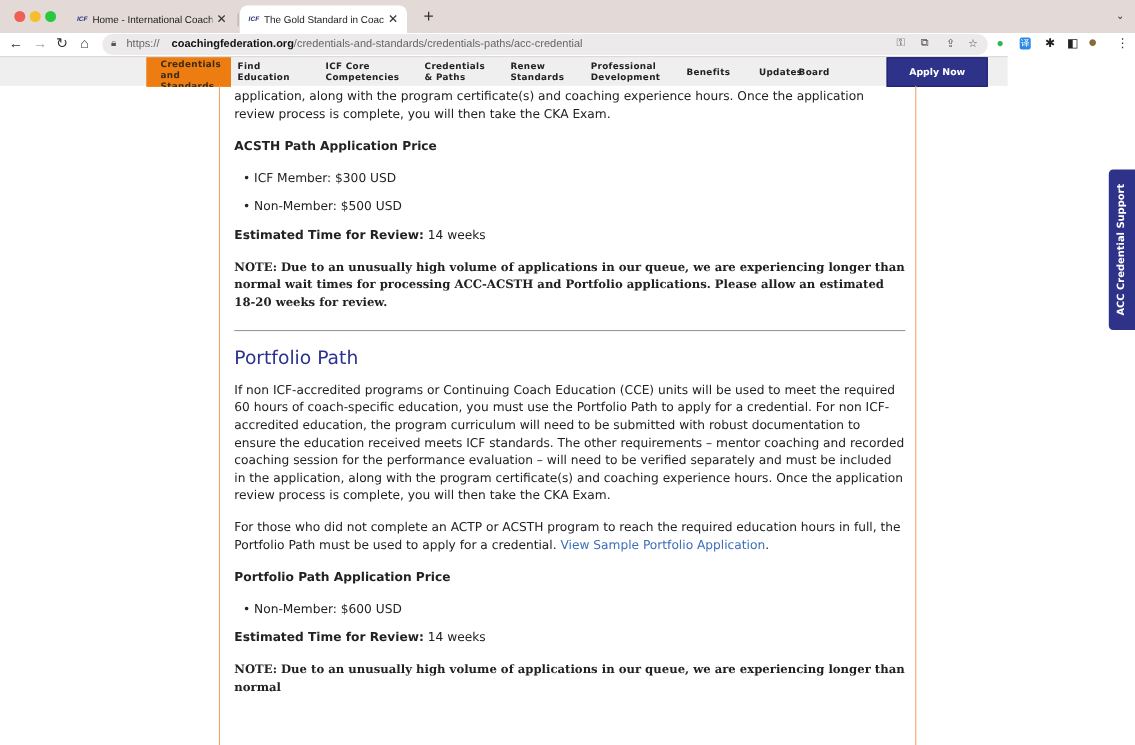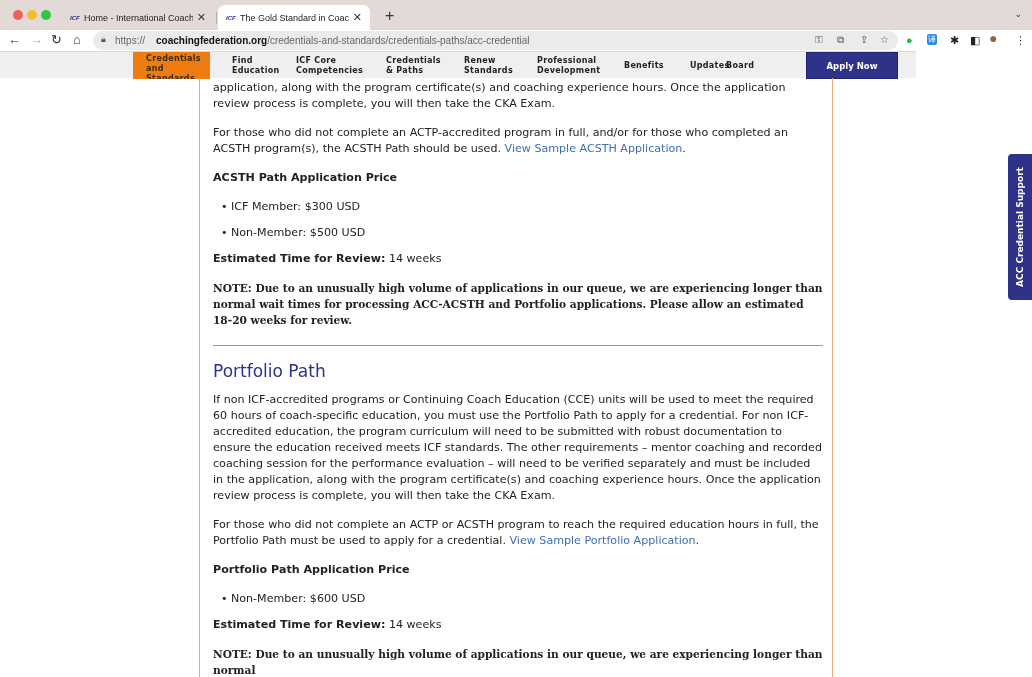--- a/index.html
+++ b/index.html
@@ -101,21 +101,21 @@
 </div>
 
 <div class="sitenav">
   <div class="snav-item snav-active">
     <div>
         <div>Credentials</div>
         <div>and</div>
         <div>Standards</div>
       </div>
   </div>
-  <div class="snav-item" style="left:232px">
+  <div class="snav-item" style="left:216px">
     <div>
         <div>Find</div>
         <div>Education</div>
       </div>
   </div>
   <div class="snav-item" style="left:296px">
     <div>
         <div>ICF Core</div>
         <div>Competencies</div>
       </div>
@@ -146,21 +146,20 @@
   </div>
   <div class="snav-item" style="left:726px">
     <div>Board</div>
   </div>
   <div class="apply-btn">Apply Now</div>
 </div>
 
 <div class="content-box"></div>
 <div class="content">
   <p>application, along with the program certificate(s) and coaching experience hours. Once the application review process is complete, you will then take the CKA Exam.</p>
-  <p><span>For those who did not complete an ACTP-accredited program in full, and/or for those who completed an ACSTH program(s), the ACSTH Path should be used. </span><a href="#">View Sample ACSTH Application</a>.</p>
   <p class="label">ACSTH Path Application Price</p>
   <ul>
     <li>ICF Member: $300 USD</li>
     <li>Non-Member: $500 USD</li>
   </ul>
   <p><span class="label">Estimated Time for Review:</span><span> 14 weeks</span></p>
   <p class="note">NOTE: Due to an unusually high volume of applications in our queue, we are experiencing longer than normal wait times for processing ACC-ACSTH and Portfolio applications. Please allow an estimated 18-20 weeks for review.</p>
   <hr>
   <h3>Portfolio Path</h3>
   <p>If non ICF-accredited programs or Continuing Coach Education (CCE) units will be used to meet the required 60 hours of coach-specific education, you must use the Portfolio Path to apply for a credential. For non ICF-accredited education, the program curriculum will need to be submitted with robust documentation to ensure the education received meets ICF standards. The other requirements – mentor coaching and recorded coaching session for the performance evaluation – will need to be verified separately and must be included in the application, along with the program certificate(s) and coaching experience hours. Once the application review process is complete, you will then take the CKA Exam.</p>

